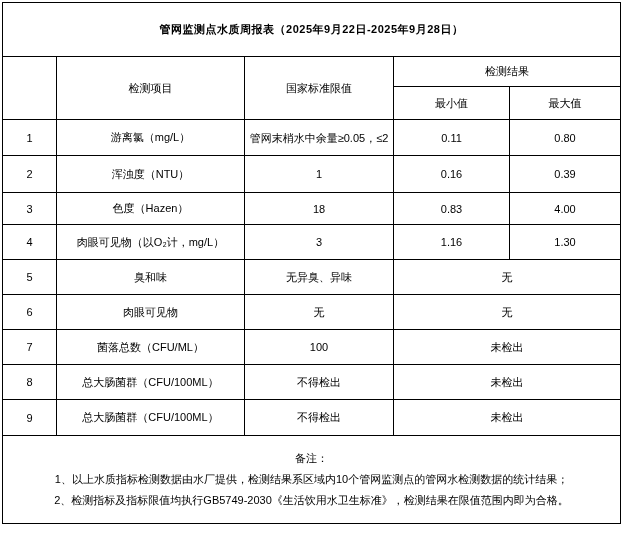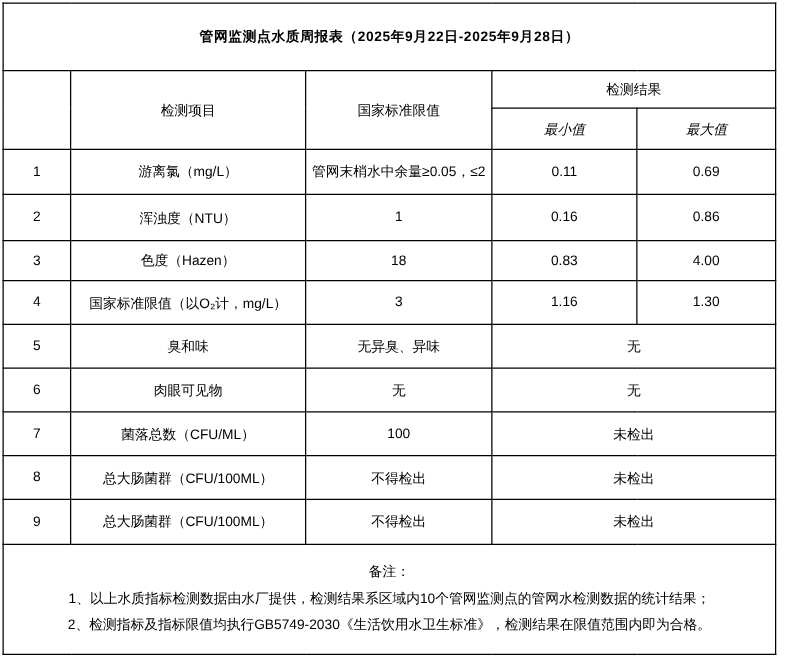--- a/index.html
+++ b/index.html
@@ -25,21 +25,21 @@
     padding: 1px 3px;
     overflow: hidden;
   }
   td.title-cell {
     height: 54px;
     font-size: 15px;
     font-weight: bold;
     letter-spacing: 0.5px;
   }
   tr.hdr-top td { height: 30px; }
-  tr.hdr-bottom td { height: 33px; font-style: italic; }
+  tr.hdr-bottom td { height: 33px; }
   tr.data-row td { height: 35px; }
   tr.row-1 td { height: 36px; }
   tr.row-2 td { height: 37px; }
   tr.row-3 td { height: 32px; }
   tr.row-9 td { height: 36px; }
   td.notes-cell {
     height: 88px;
     text-align: left;
     vertical-align: top;
     padding: 5px 6px 4px 6px;
@@ -74,39 +74,39 @@
   <tr class="hdr-bottom">
     <td>最小值</td>
     <td>最大值</td>
   </tr>
 
   <tr class="data-row row-1">
     <td>1</td>
     <td>游离氯（mg/L）</td>
     <td><span class="limit-wrap">管网末梢水中余量≥0.05，≤2</span></td>
     <td>0.11</td>
-    <td>0.69</td>
+    <td>0.80</td>
   </tr>
   <tr class="data-row row-2">
     <td>2</td>
     <td>浑浊度（NTU）</td>
     <td>1</td>
     <td>0.16</td>
-    <td>0.86</td>
+    <td>0.39</td>
   </tr>
   <tr class="data-row row-3">
     <td>3</td>
     <td>色度（Hazen）</td>
     <td>18</td>
     <td>0.83</td>
     <td>4.00</td>
   </tr>
   <tr class="data-row row-4">
     <td>4</td>
-    <td>国家标准限值（以O₂计，mg/L）</td>
+    <td>肉眼可见物（以O₂计，mg/L）</td>
     <td>3</td>
     <td>1.16</td>
     <td>1.30</td>
   </tr>
 
   <tr class="data-row row-5">
     <td>5</td>
     <td>臭和味</td>
     <td>无异臭、异味</td>
     <td colspan="2">无</td>

